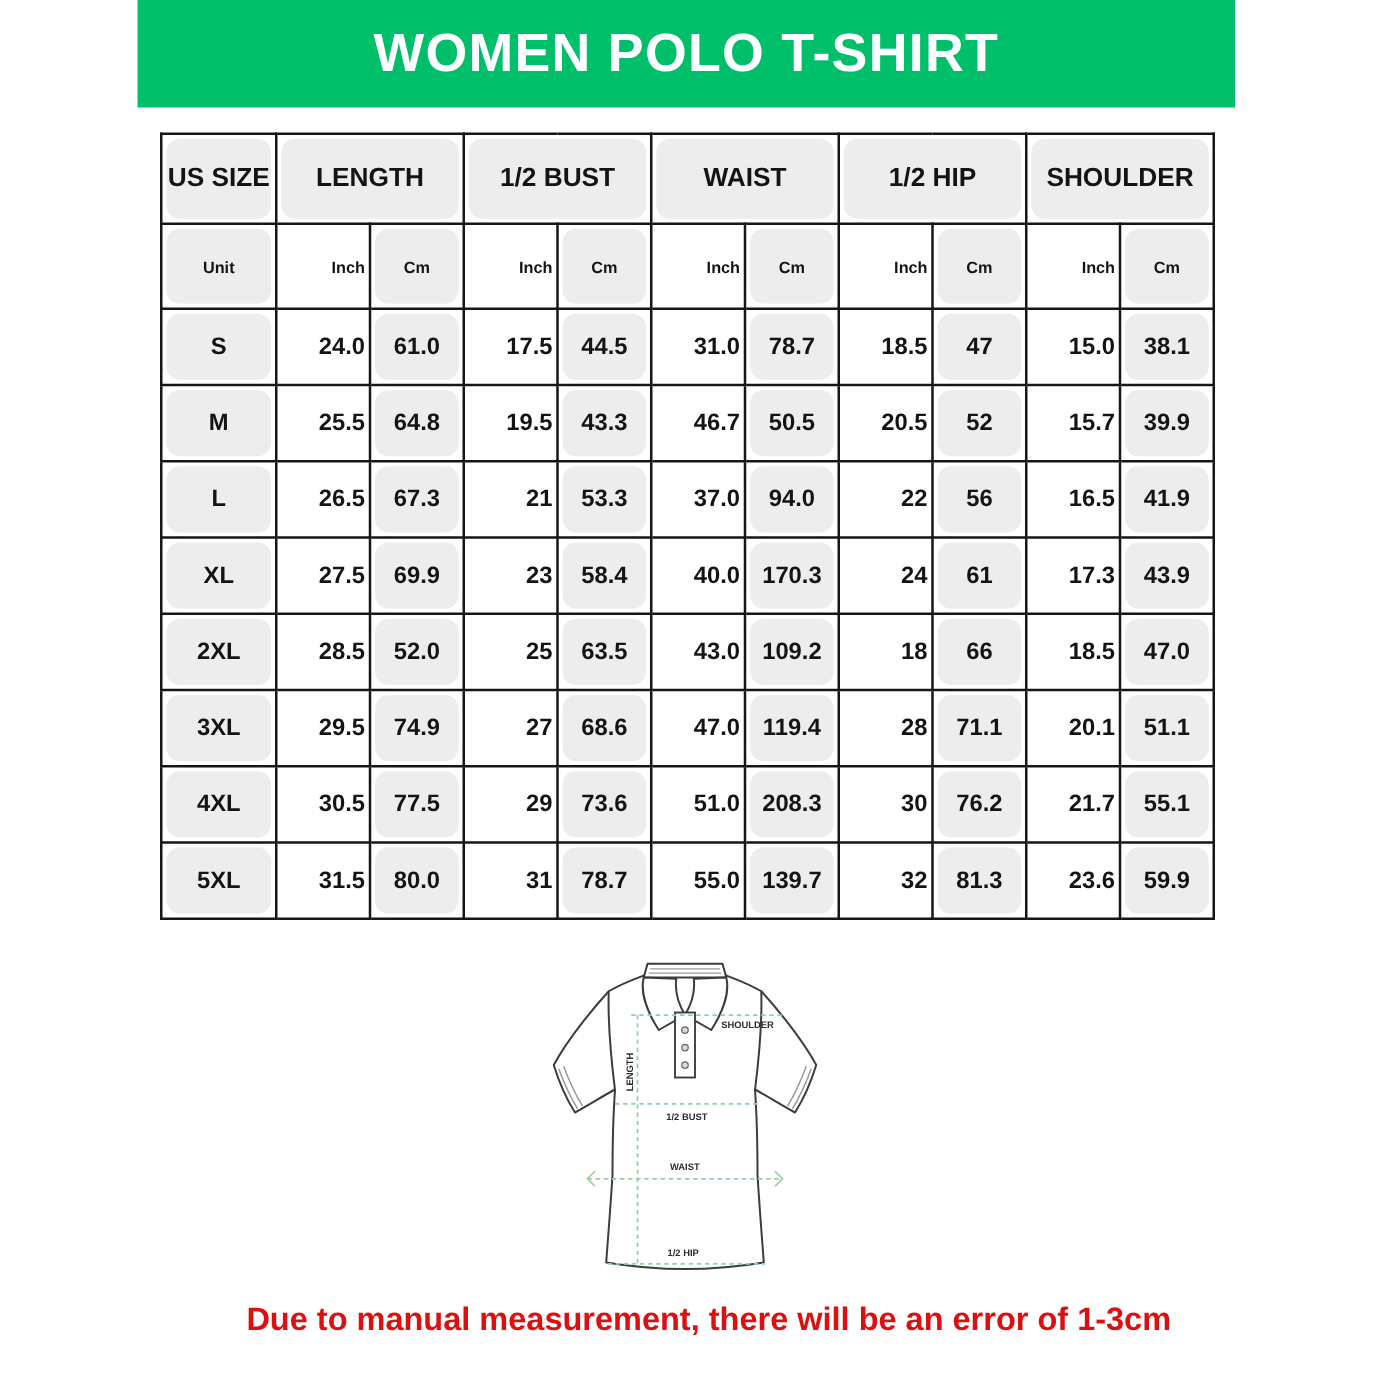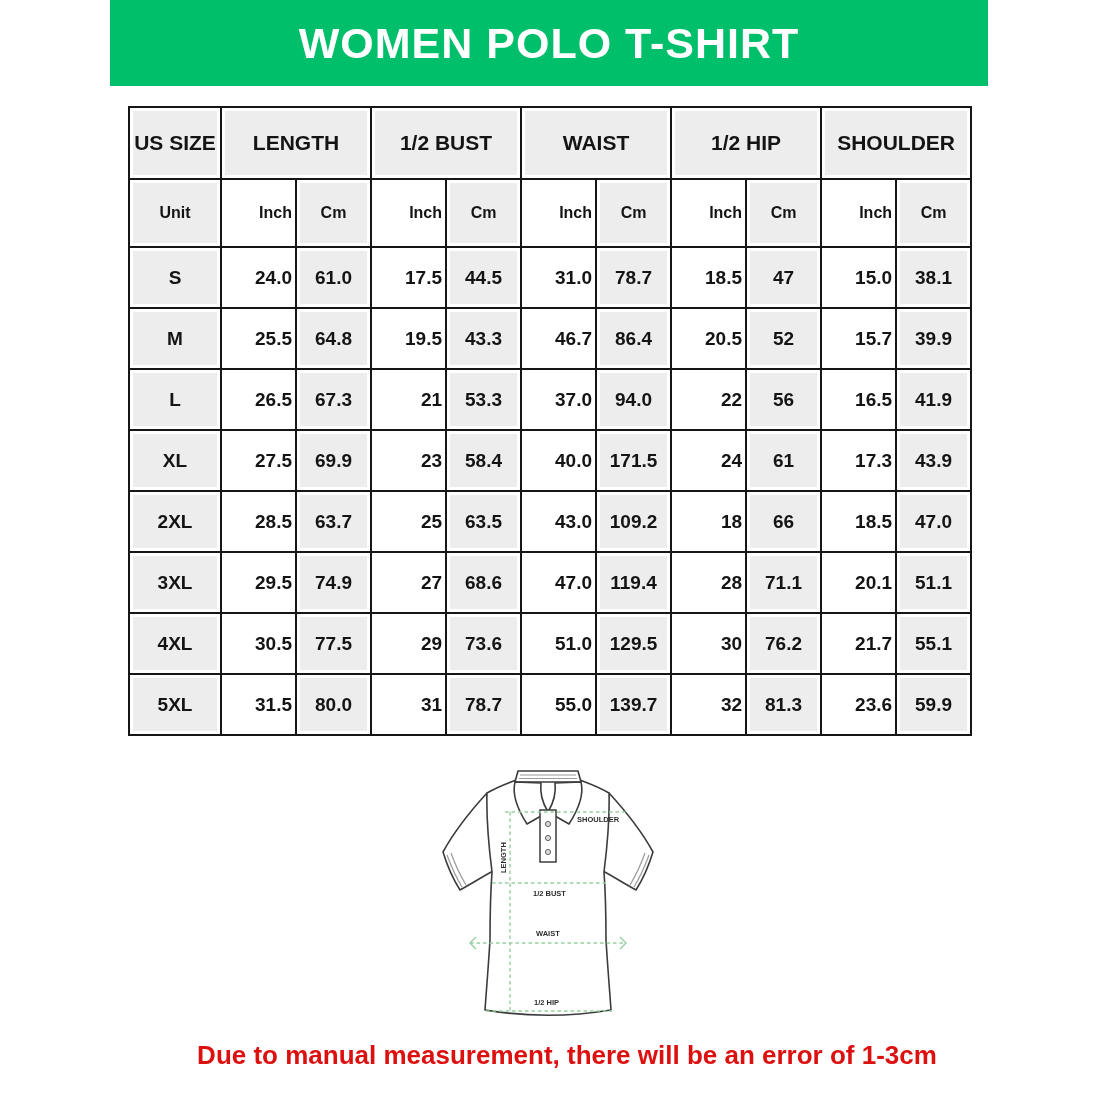--- a/index.html
+++ b/index.html
@@ -11,24 +11,24 @@
   .banner .title{color:#ffffff;font-size:43px;font-weight:700;letter-spacing:1px;white-space:nowrap;}
 
   table.chart{position:absolute;left:128px;top:106px;width:842px;
               border-collapse:collapse;table-layout:fixed;}
   table.chart col.c-size{width:92px;}
   table.chart col.c-val{width:75px;}
   table.chart th,table.chart td{
       border:2px solid #161616;text-align:center;vertical-align:middle;
       padding:3px;background-clip:content-box;color:#141414;font-weight:700;
       overflow:hidden;white-space:nowrap;}
-  table.chart .g{background-color:#ededed;}
+  table.chart .g{background-color:#ededed;border-radius:15px;}
   table.chart .w{background-color:#ffffff;text-align:right;}
   tr.hdr th{height:64px;font-size:21px;}
-  tr.units td{height:60px;font-size:16px;margin-top:36px;}
+  tr.units td{height:60px;font-size:13px;margin-top:36px;}
   tr.datarow td{height:53px;font-size:19px;}
 
   .diagram{position:absolute;left:430px;top:760px;width:280px;height:285px;}
   .note{position:absolute;left:0;top:1040px;width:1100px;text-align:center;
         font-size:26px;font-weight:700;padding-left:17px;}
 </style>
 </head>
 <body>
 
 <div class="stage">
@@ -88,21 +88,21 @@
           <td class="w">15.0</td>
           <td class="g">38.1</td>
         </tr>
         <tr class="datarow">
           <td class="g">M</td>
           <td class="w">25.5</td>
           <td class="g">64.8</td>
           <td class="w">19.5</td>
           <td class="g">43.3</td>
           <td class="w">46.7</td>
-          <td class="g">86.4</td>
+          <td class="g">50.5</td>
           <td class="w">20.5</td>
           <td class="g">52</td>
           <td class="w">15.7</td>
           <td class="g">39.9</td>
         </tr>
         <tr class="datarow">
           <td class="g">L</td>
           <td class="w">26.5</td>
           <td class="g">67.3</td>
           <td class="w">21</td>
@@ -114,30 +114,30 @@
           <td class="w">16.5</td>
           <td class="g">41.9</td>
         </tr>
         <tr class="datarow">
           <td class="g">XL</td>
           <td class="w">27.5</td>
           <td class="g">69.9</td>
           <td class="w">23</td>
           <td class="g">58.4</td>
           <td class="w">40.0</td>
-          <td class="g">171.5</td>
+          <td class="g">170.3</td>
           <td class="w">24</td>
           <td class="g">61</td>
           <td class="w">17.3</td>
           <td class="g">43.9</td>
         </tr>
         <tr class="datarow">
           <td class="g">2XL</td>
           <td class="w">28.5</td>
-          <td class="g">63.7</td>
+          <td class="g">52.0</td>
           <td class="w">25</td>
           <td class="g">63.5</td>
           <td class="w">43.0</td>
           <td class="g">109.2</td>
           <td class="w">18</td>
           <td class="g">66</td>
           <td class="w">18.5</td>
           <td class="g">47.0</td>
         </tr>
         <tr class="datarow">
@@ -153,21 +153,21 @@
           <td class="w">20.1</td>
           <td class="g">51.1</td>
         </tr>
         <tr class="datarow">
           <td class="g">4XL</td>
           <td class="w">30.5</td>
           <td class="g">77.5</td>
           <td class="w">29</td>
           <td class="g">73.6</td>
           <td class="w">51.0</td>
-          <td class="g">129.5</td>
+          <td class="g">208.3</td>
           <td class="w">30</td>
           <td class="g">76.2</td>
           <td class="w">21.7</td>
           <td class="g">55.1</td>
         </tr>
         <tr class="datarow">
           <td class="g">5XL</td>
           <td class="w">31.5</td>
           <td class="g">80.0</td>
           <td class="w">31</td>

